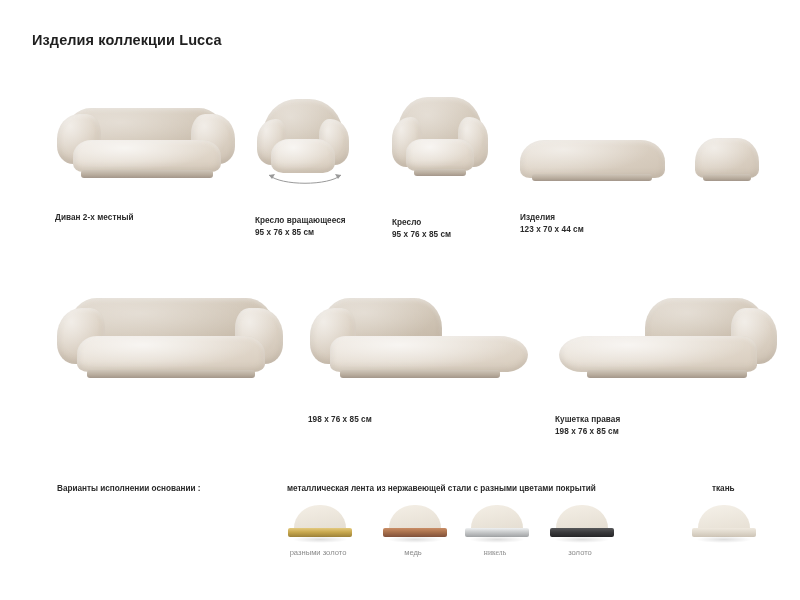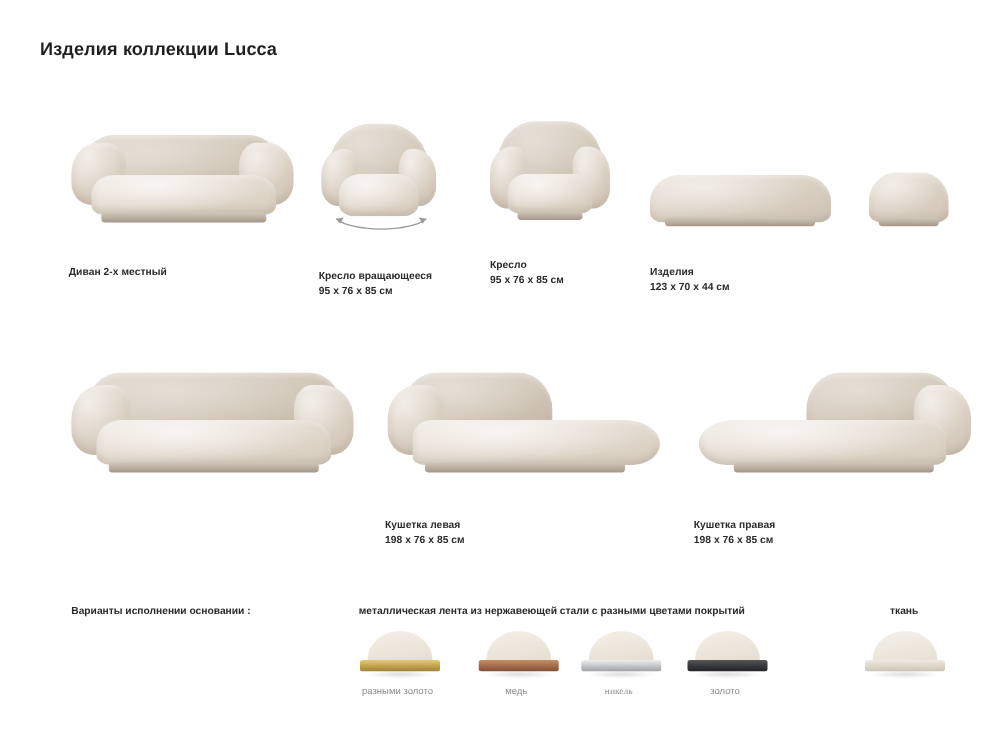--- a/index.html
+++ b/index.html
@@ -163,21 +163,21 @@
 </div>
 
 <div class="item" style="left:392px; top:95px; width:120px;">
   <div class="fig" style="width:98px; height:95px;">
     <div class="uph dark" style="left:6px; top:2px; width:84px; height:62px; border-radius:30px 30px 10px 10px / 34px 34px 8px 8px;"></div>
     <div class="uph" style="left:0px; top:22px; width:30px; height:50px; border-radius:18px 10px 12px 14px / 22px 16px 14px 16px;"></div>
     <div class="uph" style="left:66px; top:22px; width:30px; height:50px; border-radius:10px 18px 14px 12px / 16px 22px 16px 14px;"></div>
     <div class="uph light" style="left:14px; top:44px; width:68px; height:32px; border-radius:16px 16px 10px 10px / 14px 14px 8px 8px;"></div>
     <div class="base" style="left:22px; top:74px; width:52px; height:7px;"></div>
   </div>
-  <div class="caption" style="margin-top:16px;">
+  <div class="caption" style="margin-top:27px;">
     <div>Кресло</div>
     <div class="dims">95 x 76 x 85 см</div>
   </div>
 </div>
 
 <div class="item" style="left:520px; top:100px; width:150px;">
   <div class="fig" style="width:145px; height:90px;">
     <div class="uph" style="left:0px; top:40px; width:145px; height:38px; border-radius:24px 24px 10px 10px / 22px 22px 8px 8px;"></div>
     <div class="base" style="left:12px; top:74px; width:120px; height:7px;"></div>
   </div>
@@ -205,21 +205,20 @@
 </div>
 
 <div class="item" style="left:308px; top:292px; width:240px;">
   <div class="fig" style="width:225px; height:100px;">
     <div class="uph dark" style="left:14px; top:6px; width:120px; height:50px; border-radius:28px 28px 10px 10px / 30px 30px 8px 8px;"></div>
     <div class="uph" style="left:2px; top:16px; width:46px; height:56px; border-radius:24px 14px 12px 18px / 28px 20px 16px 20px;"></div>
     <div class="uph light" style="left:22px; top:44px; width:198px; height:36px; border-radius:18px 34px 26px 12px / 16px 22px 20px 8px;"></div>
     <div class="base" style="left:32px; top:78px; width:160px; height:8px;"></div>
   </div>
   <div class="caption" style="margin-top:22px;">
-    <div>Кушетка левая</div>
     <div class="dims">198 x 76 x 85 см</div>
   </div>
 </div>
 
 <div class="item" style="left:555px; top:292px; width:240px;">
   <div class="fig" style="width:225px; height:100px;">
     <div class="uph dark" style="left:90px; top:6px; width:120px; height:50px; border-radius:28px 28px 10px 10px / 30px 30px 8px 8px;"></div>
     <div class="uph" style="left:176px; top:16px; width:46px; height:56px; border-radius:14px 24px 18px 12px / 20px 28px 20px 16px;"></div>
     <div class="uph light" style="left:4px; top:44px; width:198px; height:36px; border-radius:34px 18px 12px 26px / 22px 16px 8px 20px;"></div>
     <div class="base" style="left:32px; top:78px; width:160px; height:8px;"></div>

